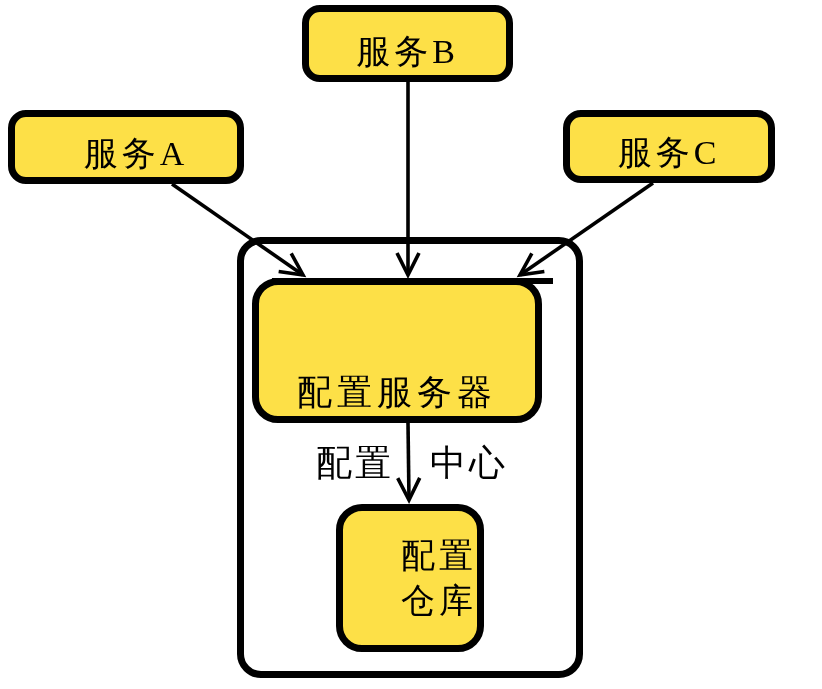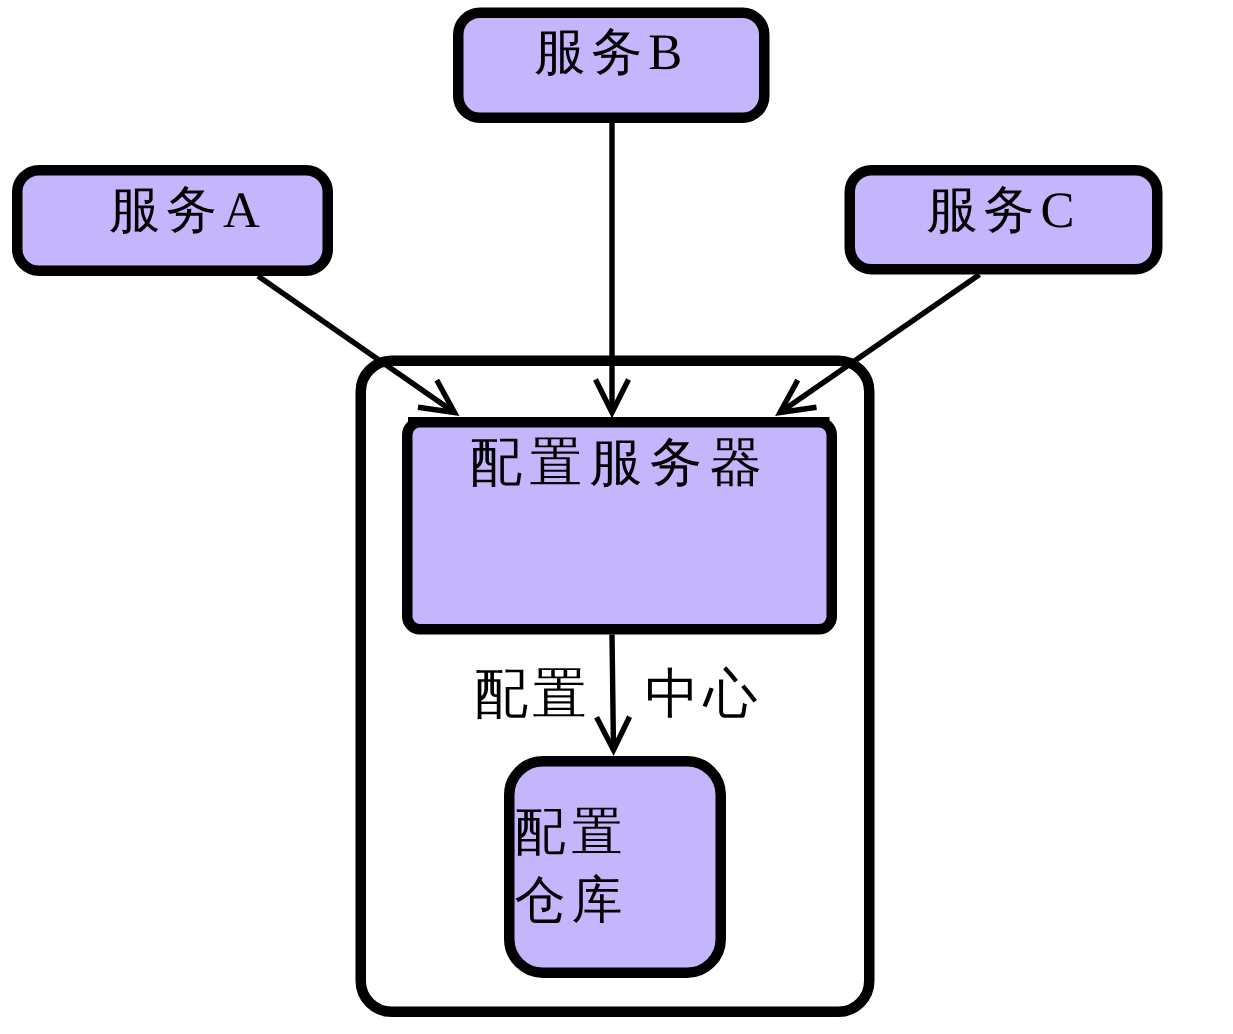--- a/index.html
+++ b/index.html
@@ -12,49 +12,49 @@
     width: 822px;
     height: 689px;
     background: #ffffff;
     font-family: "Liberation Serif", "DejaVu Serif", serif;
     color: #000000;
     overflow: hidden;
   }
   .node {
     position: absolute;
     box-sizing: border-box;
-    background: #c4b5fd;
+    background: #fde047;
     border: 7px solid #000000;
     display: flex;
-    align-items: flex-start;
+    align-items: flex-end;
     justify-content: center;
     font-size: 34px;
     letter-spacing: 4px;
     white-space: nowrap;
     z-index: 2;
   }
   .service-node {
     border-radius: 18px;
   }
-  .service-a { left: 8px;   top: 110px; width: 214px; height: 74px; padding-left: 20px; }
+  .service-a { left: 8px;   top: 110px; width: 236px; height: 74px; padding-left: 20px; }
   .service-b { left: 302px; top: 5px;   width: 211px; height: 77px; }
   .service-c { left: 563px; top: 110px; width: 212px; height: 73px; }
 
   .container-node {
     position: absolute;
     box-sizing: border-box;
     left: 237px; top: 237px; width: 346px; height: 441px;
     border: 7px solid #000000;
     border-radius: 24px;
     background: #ffffff;
     z-index: 1;
   }
   .server-node {
-    left: 268px; top: 278px; width: 290px; height: 145px;
-    border-radius: 12px;
+    left: 252px; top: 278px; width: 290px; height: 145px;
+    border-radius: 26px;
     font-size: 35px;
     letter-spacing: 5px;
   }
   .repo-node {
     left: 336px; top: 504px; width: 148px; height: 148px;
     border-radius: 26px;
     flex-direction: column;
     line-height: 45px;
     font-size: 34px;
     letter-spacing: 4px;

